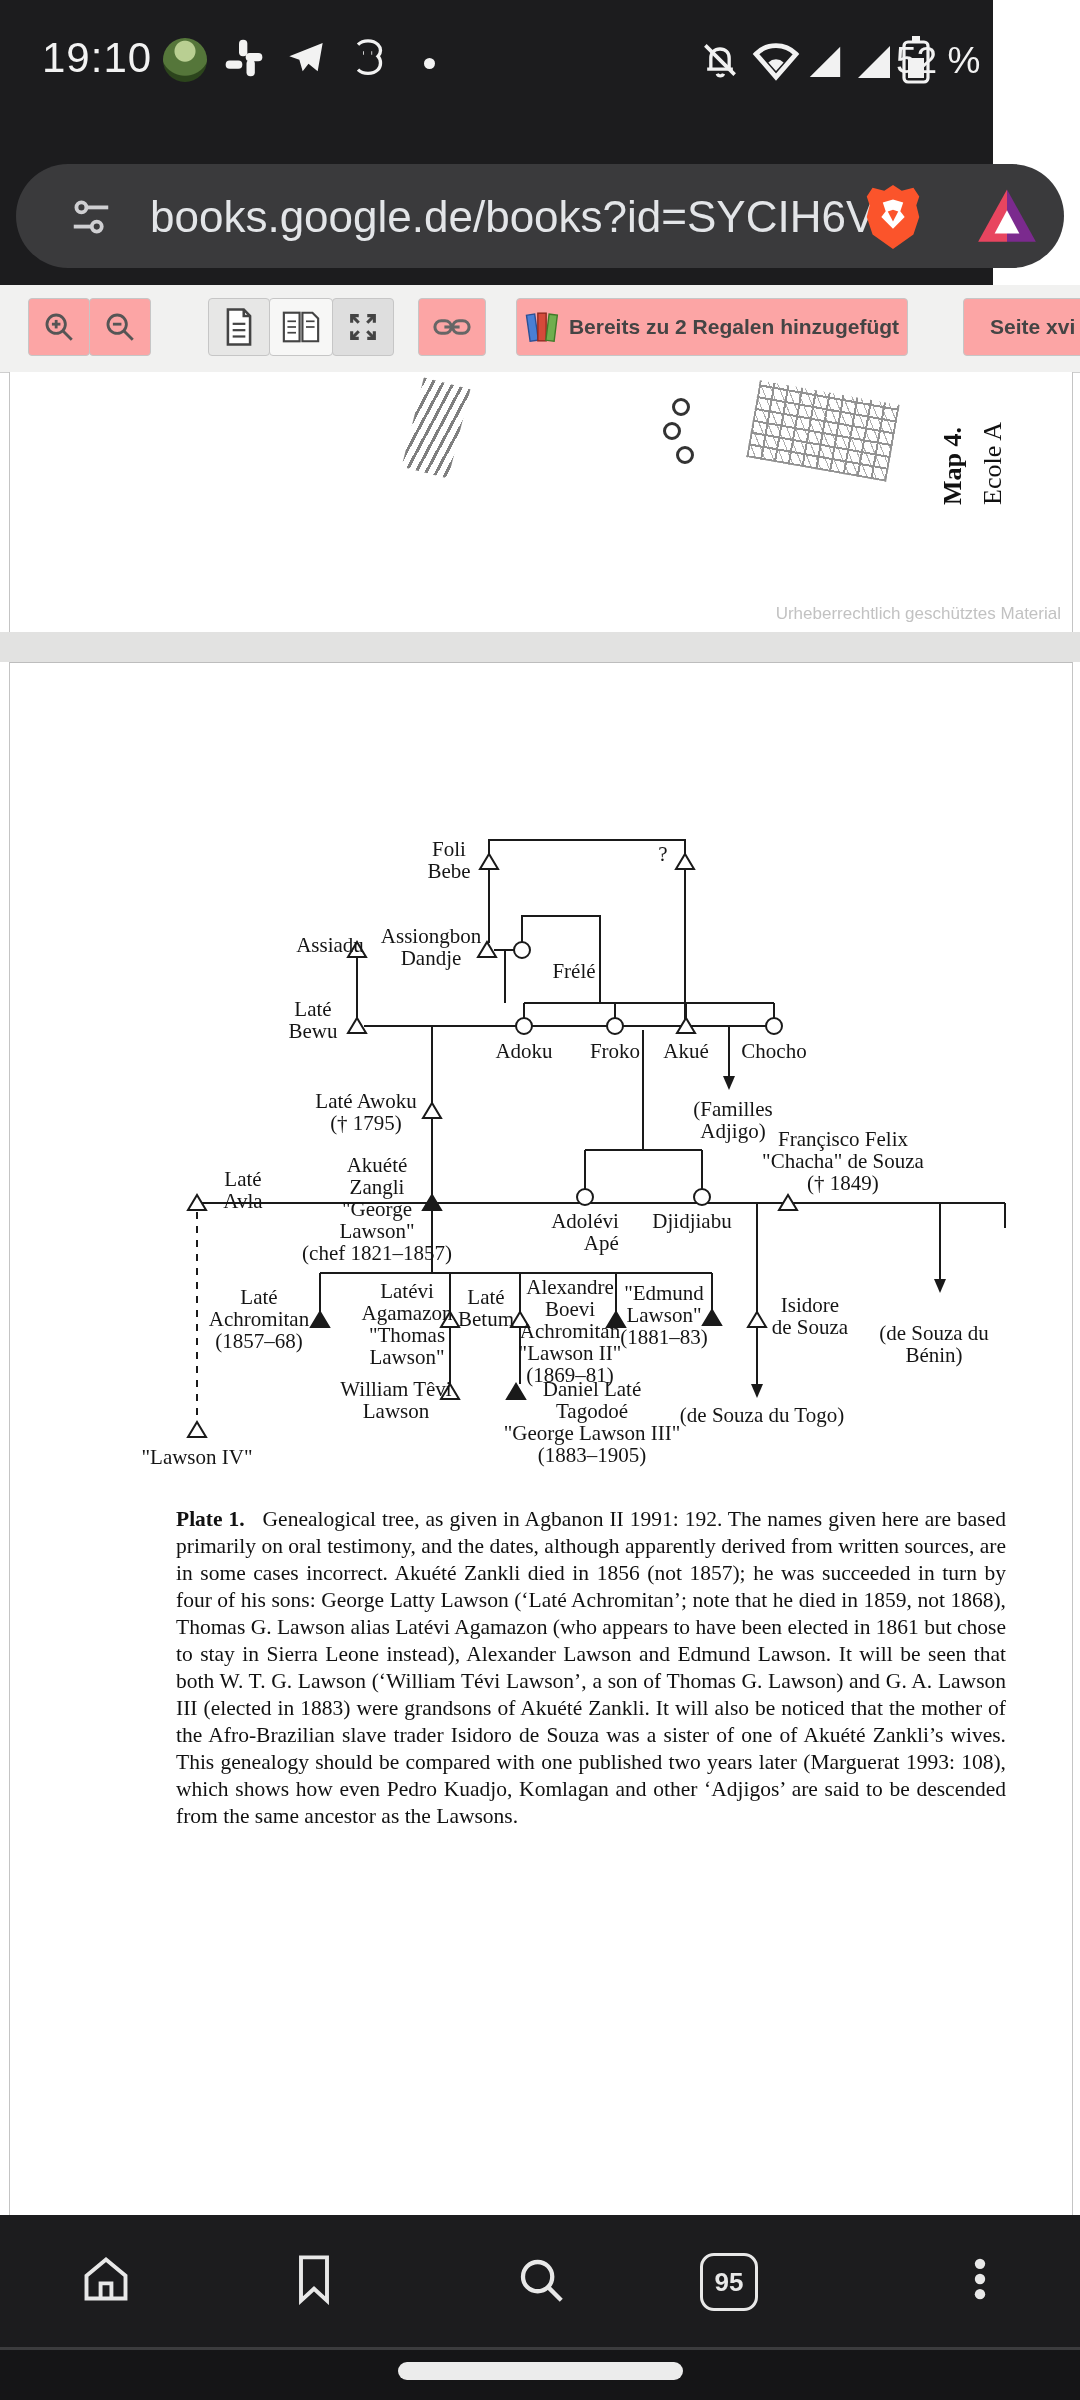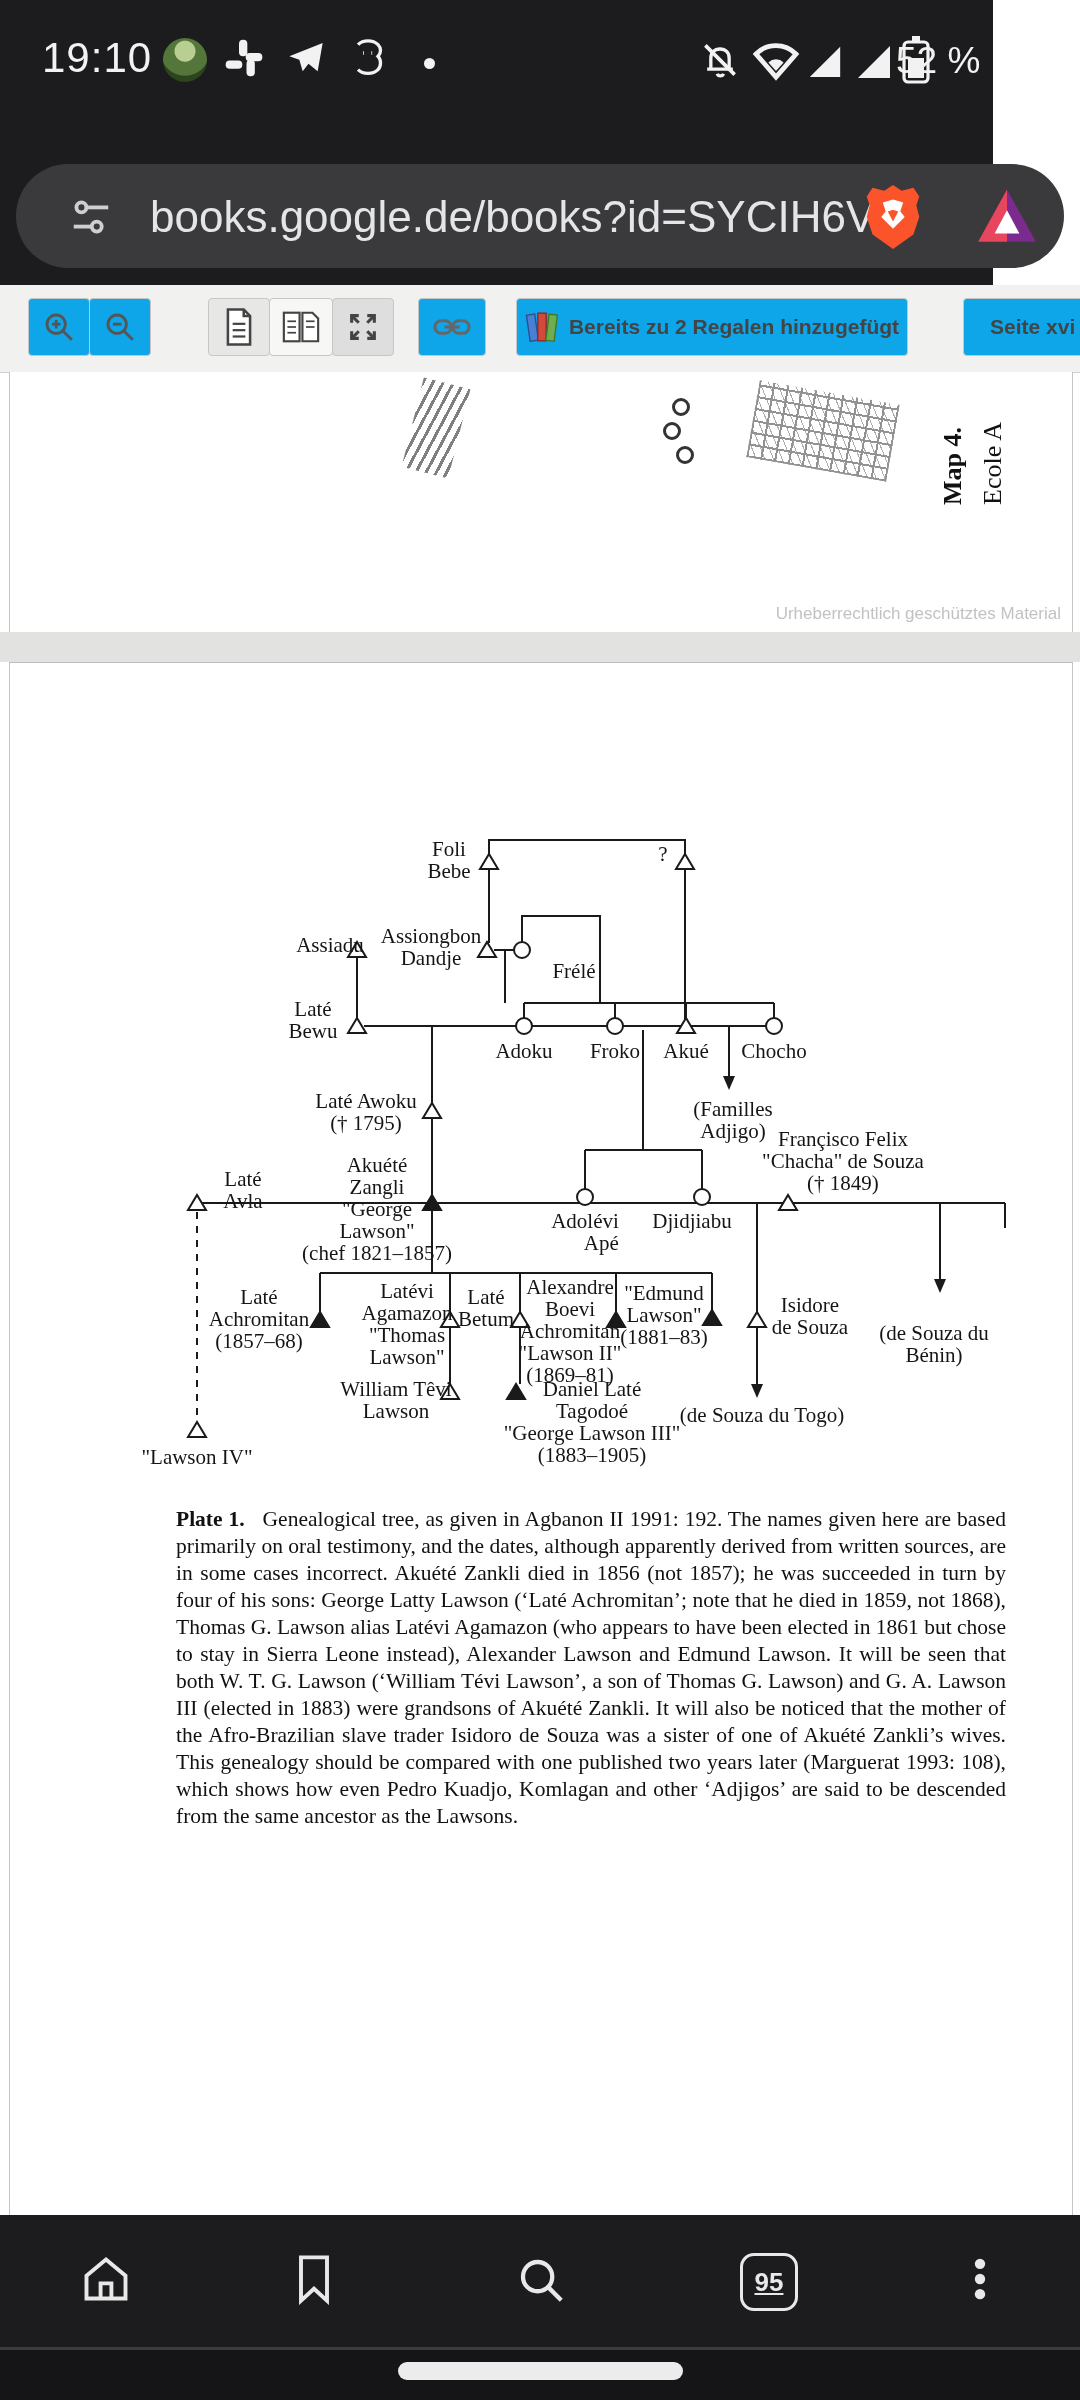--- a/index.html
+++ b/index.html
@@ -11,21 +11,21 @@
   .sb-ic{position:absolute;top:38px;}
   .sb-right-txt{position:absolute;top:40px;color:#f2f2f2;font-size:37px;}
   .avatar{width:44px;height:44px;border-radius:50%;
           background:radial-gradient(circle at 50% 30%,#b9cf92 0 10px,#55763a 11px 24px,#2c451c 25px);}
   .dot{position:absolute;width:11px;height:11px;border-radius:50%;background:#f2f2f2;}
   
   .urlpill{position:absolute;left:16px;top:164px;width:1048px;height:104px;border-radius:52px;background:#3a3a3c;}
   .urltext{position:absolute;left:134px;top:28px;color:#e3e5e8;font-size:44px;white-space:nowrap;}
   
   .toolbar{position:absolute;left:0;top:285px;width:1080px;height:87px;background:#f1f1f0;border-bottom:1px solid #cfcfcf;}
-  .tbtn{position:absolute;top:13px;height:58px;background:#0ea5e9;border:1px solid #c6c6c6;border-radius:4px;
+  .tbtn{position:absolute;top:13px;height:58px;background:#fca5a5;border:1px solid #c6c6c6;border-radius:4px;
         box-sizing:border-box;display:flex;align-items:center;justify-content:center;}
   .tlabel{font-size:21px;font-weight:700;color:#444;}
   
   .page1{position:absolute;left:9px;top:372px;width:1062px;height:260px;background:#fff;
          border-left:1px solid #c4c4c4;border-right:1px solid #c4c4c4;border-bottom:1px solid #bdbdbd;}
   .gapband{position:absolute;left:0;top:632px;width:1080px;height:30px;background:#e2e2e1;}
   .page2{position:absolute;left:9px;top:662px;width:1062px;height:1553px;background:#fff;
          border-left:1px solid #c4c4c4;border-right:1px solid #c4c4c4;border-top:1px solid #bdbdbd;}
   .frag-stripe{position:absolute;left:412px;top:382px;width:48px;height:92px;transform:rotate(14deg);
          background:repeating-linear-gradient(104deg,#555 0 3px,#fff 3px 9px);opacity:.75;}
@@ -365,21 +365,21 @@
     </svg>
     <svg class="nav-ic" style="left:288px;" width="52" height="52" viewBox="0 0 24 24">
       <path fill="none" stroke="#e8e8e8" stroke-width="1.8" d="M6 2h12v20l-6-5.5L6 22z"></path>
     </svg>
     <svg class="nav-ic" style="left:514px;" width="54" height="54" viewBox="0 0 24 24">
       <g fill="none" stroke="#e8e8e8" stroke-width="1.9">
           <circle cx="10.5" cy="10.5" r="6.5"></circle>
           <line x1="15.5" y1="15.5" x2="21" y2="21"></line>
         </g>
     </svg>
-    <div class="nav-ic tabbox" style="left:740px;text-decoration:underline;">
+    <div class="nav-ic tabbox" style="left:700px;">
       <span>95</span>
     </div>
     <svg class="nav-ic" style="left:954px;" width="52" height="52" viewBox="0 0 24 24">
       <g fill="#e8e8e8">
           <circle cx="12" cy="5" r="2.4"></circle>
           <circle cx="12" cy="12" r="2.4"></circle>
           <circle cx="12" cy="19" r="2.4"></circle>
         </g>
     </svg>
   </div>

